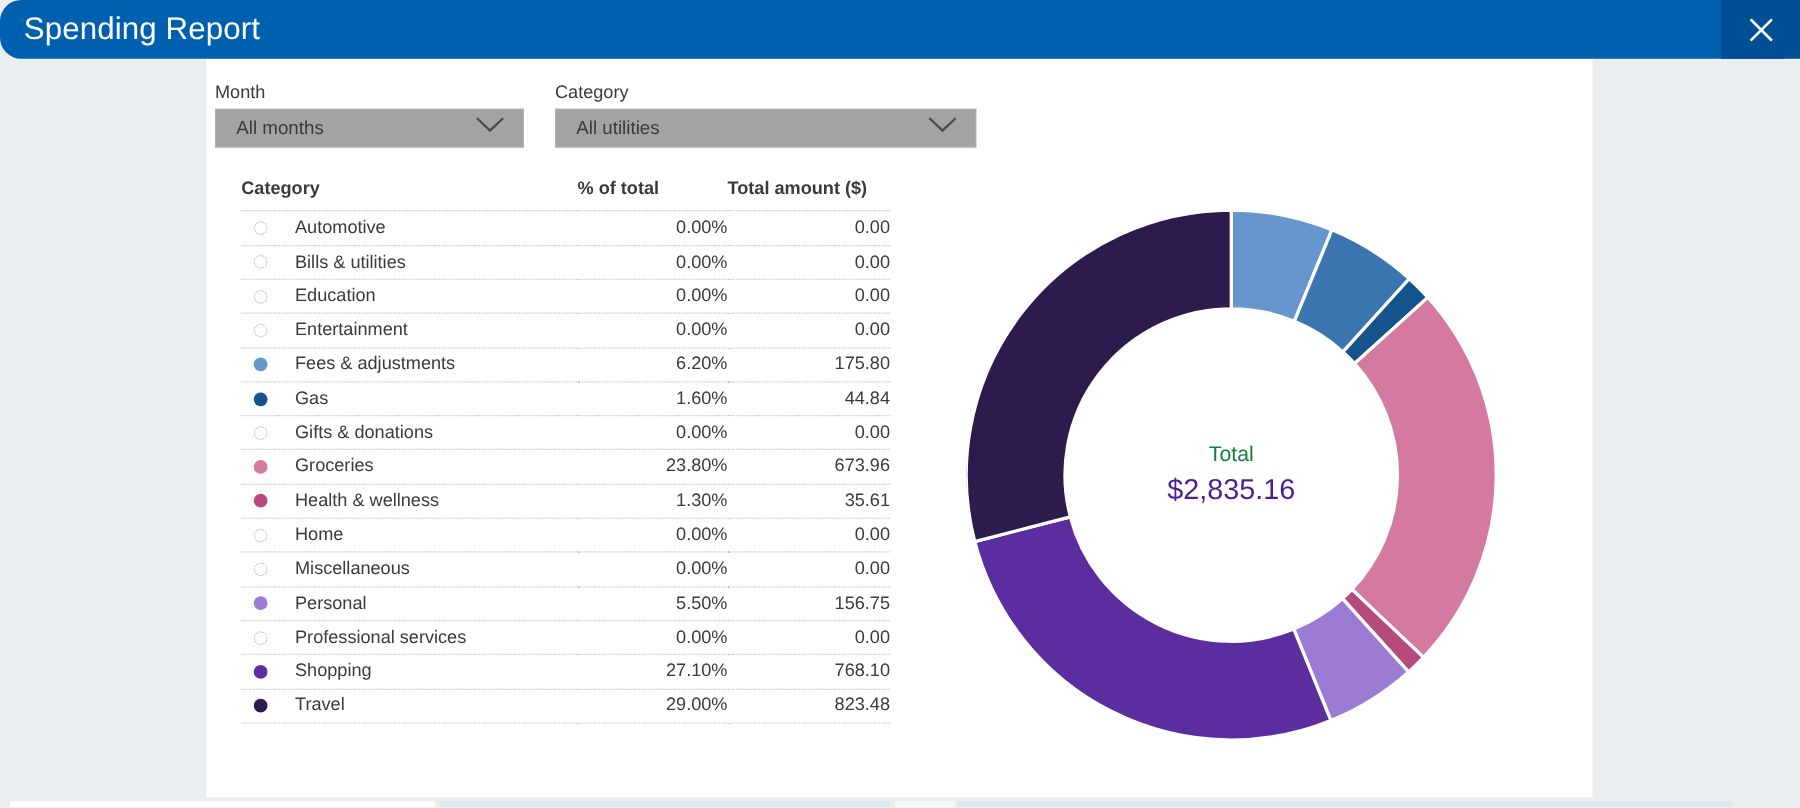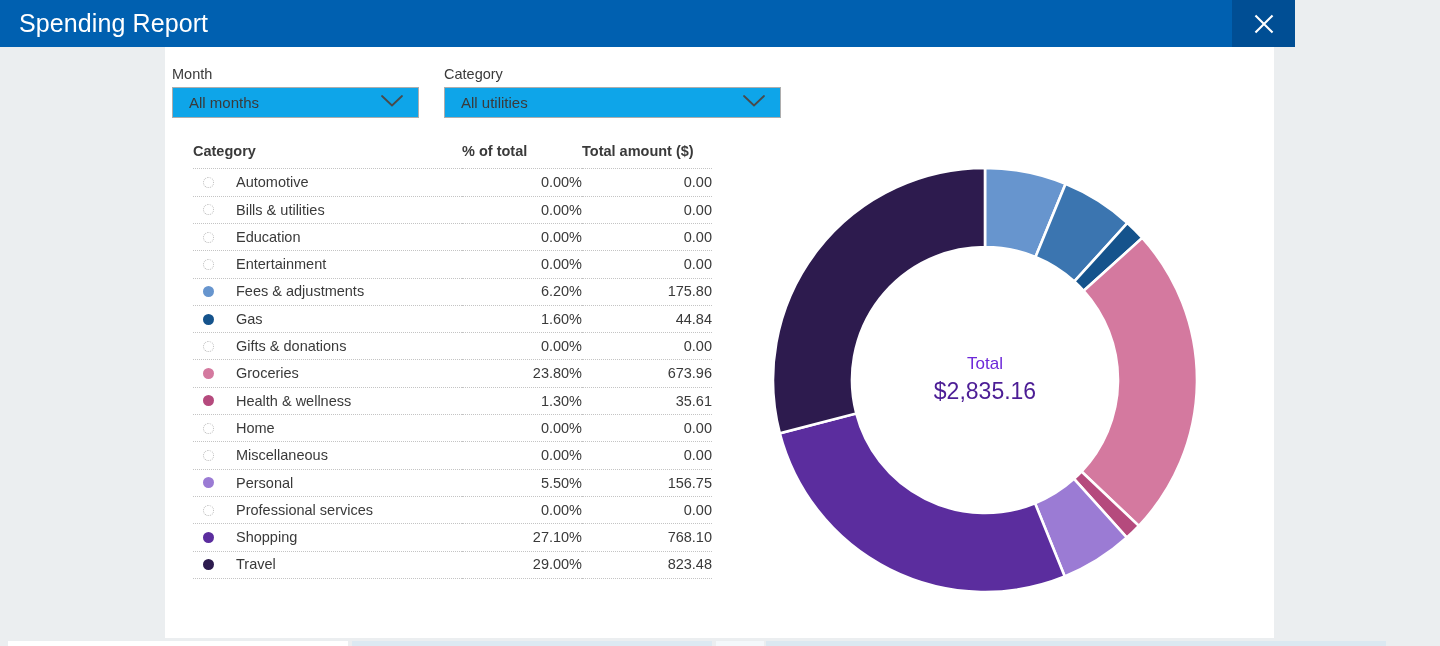--- a/index.html
+++ b/index.html
@@ -10,23 +10,23 @@
     background: #ebeef0;
     font-family: "Liberation Sans", sans-serif;
     -webkit-font-smoothing: antialiased;
   }
 
   #app { position: relative; width: 1440px; height: 646px; }
 
   
   .titlebar {
     position: absolute; left: 0; top: 0;
-    width: 1295px; height: 47px;
+    width: 1440px; height: 47px;
     background: #0060b0;
-    display: flex; align-items: center;
+    display: flex; align-items: center; border-radius: 17px;
   }
   .titlebar-title {
     color: #ffffff;
     font-size: 25px;
     font-weight: 400;
     letter-spacing: .1px;
     padding-left: 19px;
     line-height: 1;
   }
   .titlebar-spacer { flex: 1 1 auto; }
@@ -74,21 +74,21 @@
   .filter-label {
     font-size: 14.5px;
     color: #3a3a3a;
     margin-bottom: 4px;
     line-height: 1.2;
   }
   .select-box {
     position: relative;
     height: 31px;
     border: 1px solid #adadad;
-    background: #0ea5e9;
+    background: #a3a3a3;
     display: flex; align-items: center;
     cursor: pointer;
   }
   .select-box.month { width: 247px; }
   .select-box.category { width: 337px; }
   .select-value {
     font-size: 15px;
     color: #3a3a3a;
     padding-left: 16px;
     line-height: 1;
@@ -145,21 +145,21 @@
     position: absolute; left: 773px; top: 168px;
     width: 424px; height: 424px;
   }
   .donut-center {
     position: absolute;
     left: 0; top: 0; width: 424px; height: 424px;
     display: flex; flex-direction: column;
     align-items: center; justify-content: center;
     pointer-events: none;
   }
-  .donut-total-label { font-size: 17px; color: #6d28d9; line-height: 1.35; }
+  .donut-total-label { font-size: 17px; color: #15803d; line-height: 1.35; }
   .donut-total-value { font-size: 23px; color: #4c1d95; line-height: 1.35; }
 </style>
 </head>
 <body>
 
 <div id="app">
 
   <div class="page-bg"></div>
   <div class="content-panel"></div>
 

